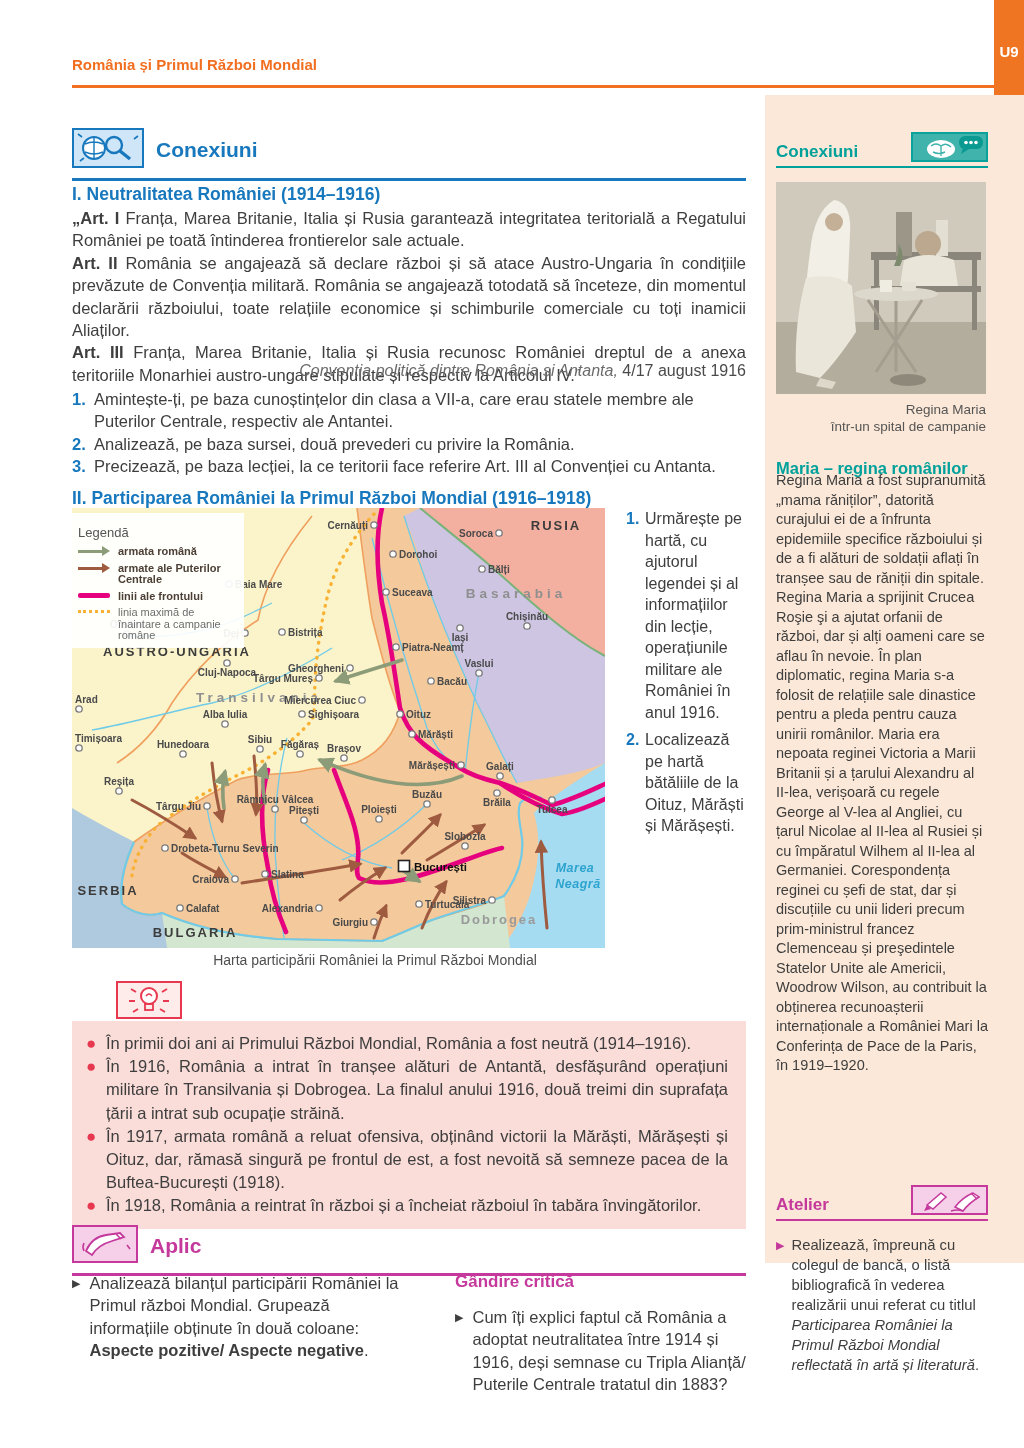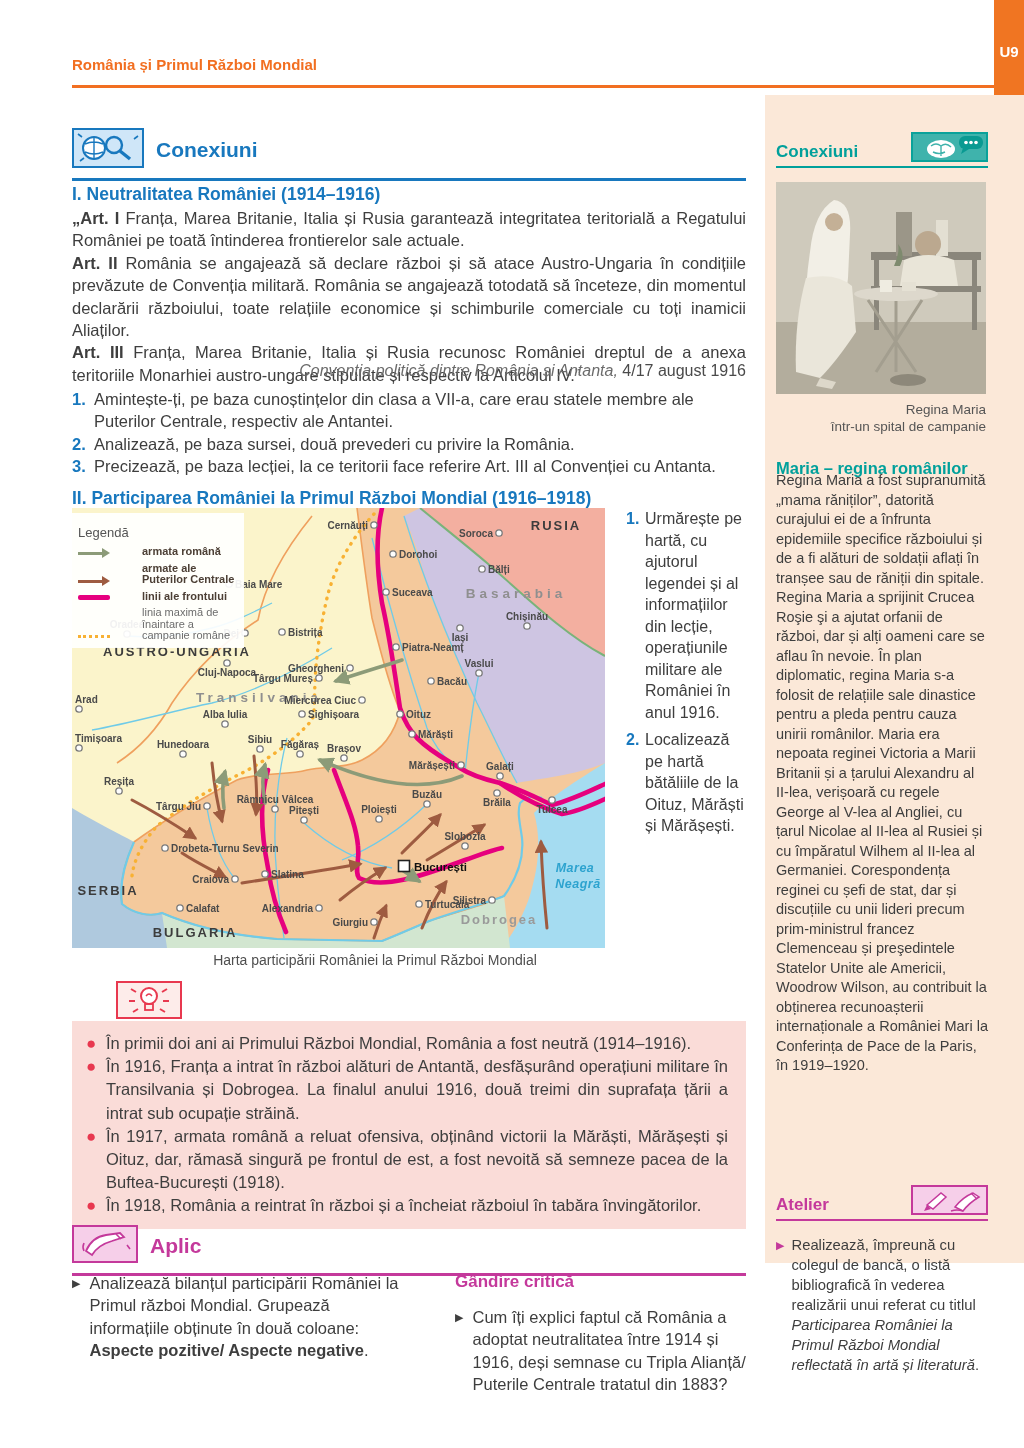--- a/index.html
+++ b/index.html
@@ -53,21 +53,21 @@
 
   #questions{position:absolute;left:0;top:293px;width:674px;font-size:16.5px;line-height:22.4px;}
   .q-row{display:flex;}
   .q-num{color:#1878be;font-weight:bold;width:22px;flex:none;}
   .q-tx{flex:1;}
 
   #map-row{position:absolute;left:0;top:413px;width:674px;display:flex;}
   #map-wrap{position:relative;width:533px;height:440px;flex:none;}
   #map-legend{position:absolute;left:0;top:5px;width:172px;background:rgba(255,255,255,0.92);padding:12px 8px 6px 6px;box-sizing:border-box;}
   #map-legend .lg-t{font-size:13px;color:#555;margin-bottom:6px;}
-  .lg-row{display:flex;align-items:flex-end;margin-top:5px;gap:24px;}
+  .lg-row{display:flex;align-items:flex-start;margin-top:5px;}
   .lg-sw{width:32px;flex:none;margin-right:8px;position:relative;height:10px;}
   .lg-lb{font-size:11px;font-weight:bold;color:#4c3f35;line-height:11.5px;}
   .lg-row.last .lg-lb{font-weight:normal;color:#6d6d6d;}
   .sw-line{position:absolute;top:4px;left:0;width:26px;height:3px;}
   .sw-head{position:absolute;top:0;right:0;width:0;height:0;border-left:8px solid;border-top:5px solid transparent;border-bottom:5px solid transparent;}
   .sw-front{position:absolute;top:2.5px;left:0;width:32px;height:5px;background:#e6007e;border-radius:2px;}
   .sw-dot{position:absolute;top:3px;left:0;width:32px;border-top:3px dotted #f8b133;}
   #tasks{margin-left:21px;width:120px;font-size:16px;line-height:21.5px;}
   .task{display:flex;margin-bottom:6px;}
   .t-num{color:#1878be;font-weight:bold;width:19px;flex:none;}
@@ -396,21 +396,21 @@
       <span class="ft">Rețin și reflectez</span>
     </div>
 
     <div id="retin-box">
       <div class="r-row">
           <span class="r-dot">●</span>
           <span class="r-tx">În primii doi ani ai Primului Război Mondial, România a fost neutră (1914–1916).</span>
         </div>
       <div class="r-row">
           <span class="r-dot">●</span>
-          <span class="r-tx">În 1916, Franța a intrat în război alături de Antantă, desfășurând operațiuni militare în Transilvania și Dobrogea. La finalul anului 1916, două treimi din suprafața țării a intrat sub ocupație străină.</span>
+          <span class="r-tx">În 1916, România a intrat în tranșee alături de Antantă, desfășurând operațiuni militare în Transilvania și Dobrogea. La finalul anului 1916, două treimi din suprafața țării a intrat sub ocupație străină.</span>
         </div>
       <div class="r-row">
           <span class="r-dot">●</span>
           <span class="r-tx">În 1917, armata română a reluat ofensiva, obținând victorii la Mărăști, Mărășești și Oituz, dar, rămasă singură pe frontul de est, a fost nevoită să semneze pacea de la Buftea-București (1918).</span>
         </div>
       <div class="r-row">
           <span class="r-dot">●</span>
           <span class="r-tx">În 1918, România a reintrat în război și a încheiat războiul în tabăra învingătorilor.</span>
         </div>
     </div>

